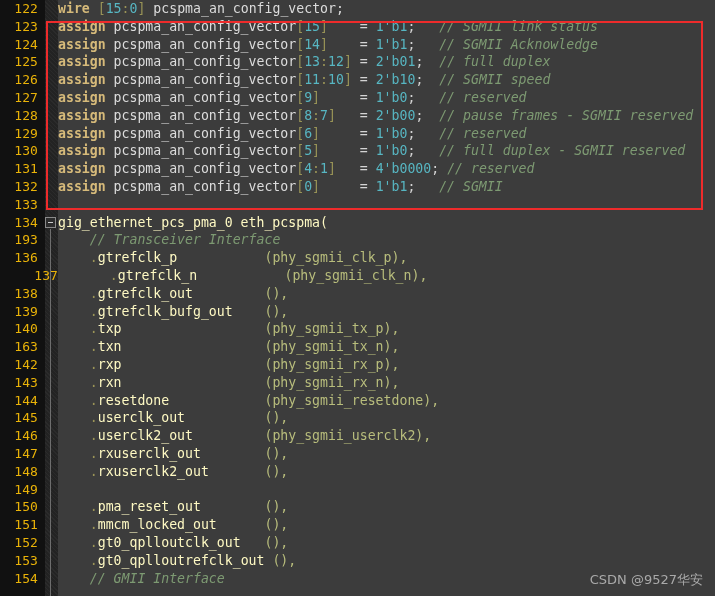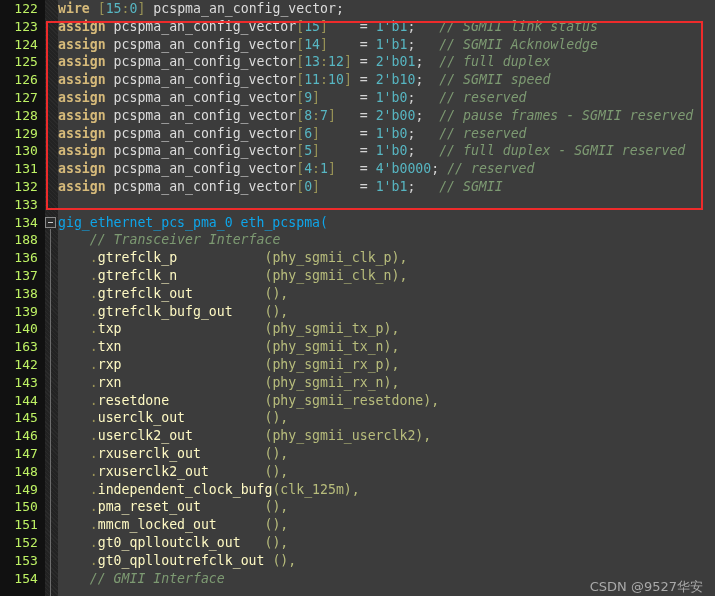--- a/index.html
+++ b/index.html
@@ -56,41 +56,41 @@
   .row {
     position: relative;
     height: 17.8px;
     white-space: pre;
   }
   .lnum {
     position: absolute;
     left: 0; top: 0;
     width: 38px;
     text-align: right;
-    color: #bef264;
+    color: #eab308;
     font-size: 13px;
     letter-spacing: 0.1px;
   }
   .code {
     position: absolute;
     left: 58px; top: 0;
     white-space: pre;
     color: #d4d4d4;
   }
   
   .kw    { color: #d6ba7a; font-weight: bold; }
   .num   { color: #57b6c2; }
   .brk   { color: #9a9457; }
   .id    { color: #dcdcdc; }
   .punct { color: #d4d4d4; }
   .cmt   { color: #7d9a72; font-style: italic; }
   .port  { color: #fef9c3; text-align: right; }
   .dot   { color: #9a9457; }
   .sig   { color: #b8bd7c; }
-  .mod   { color: #0ea5e9; }
+  .mod   { color: #fef9c3; }
   
   .foldbox {
     position: absolute;
     left: 45px;
     width: 11px; height: 11px;
     border: 1px solid #8a8a8a;
     background: #2c2c2c;
     z-index: 4;
   }
   .foldbox::before {
@@ -141,41 +141,41 @@
       <div class="row" style="height: 17.8px;"><span class="lnum">125</span><span class="code"><span class="kw">assign</span><span class="id"> pcspma_an_config_vector</span><span class="brk">[</span><span class="num">13</span><span class="brk">:</span><span class="num">12</span><span class="brk">]</span><span class="punct"> = </span><span class="num">2'b01</span><span class="punct">;  </span><span class="cmt">// full duplex</span></span></div>
       <div class="row" style="height: 17.8px;"><span class="lnum">126</span><span class="code"><span class="kw">assign</span><span class="id"> pcspma_an_config_vector</span><span class="brk">[</span><span class="num">11</span><span class="brk">:</span><span class="num">10</span><span class="brk">]</span><span class="punct"> = </span><span class="num">2'b10</span><span class="punct">;  </span><span class="cmt">// SGMII speed</span></span></div>
       <div class="row" style="height: 17.8px;"><span class="lnum">127</span><span class="code"><span class="kw">assign</span><span class="id"> pcspma_an_config_vector</span><span class="brk">[</span><span class="num">9</span><span class="brk">]</span><span class="punct">     = </span><span class="num">1'b0</span><span class="punct">;   </span><span class="cmt">// reserved</span></span></div>
       <div class="row" style="height: 17.8px;"><span class="lnum">128</span><span class="code"><span class="kw">assign</span><span class="id"> pcspma_an_config_vector</span><span class="brk">[</span><span class="num">8</span><span class="brk">:</span><span class="num">7</span><span class="brk">]</span><span class="punct">   = </span><span class="num">2'b00</span><span class="punct">;  </span><span class="cmt">// pause frames - SGMII reserved</span></span></div>
       <div class="row" style="height: 17.8px;"><span class="lnum">129</span><span class="code"><span class="kw">assign</span><span class="id"> pcspma_an_config_vector</span><span class="brk">[</span><span class="num">6</span><span class="brk">]</span><span class="punct">     = </span><span class="num">1'b0</span><span class="punct">;   </span><span class="cmt">// reserved</span></span></div>
       <div class="row" style="height: 17.8px;"><span class="lnum">130</span><span class="code"><span class="kw">assign</span><span class="id"> pcspma_an_config_vector</span><span class="brk">[</span><span class="num">5</span><span class="brk">]</span><span class="punct">     = </span><span class="num">1'b0</span><span class="punct">;   </span><span class="cmt">// full duplex - SGMII reserved</span></span></div>
       <div class="row" style="height: 17.8px;"><span class="lnum">131</span><span class="code"><span class="kw">assign</span><span class="id"> pcspma_an_config_vector</span><span class="brk">[</span><span class="num">4</span><span class="brk">:</span><span class="num">1</span><span class="brk">]</span><span class="punct">   = </span><span class="num">4'b0000</span><span class="punct">; </span><span class="cmt">// reserved</span></span></div>
       <div class="row" style="height: 17.8px;"><span class="lnum">132</span><span class="code"><span class="kw">assign</span><span class="id"> pcspma_an_config_vector</span><span class="brk">[</span><span class="num">0</span><span class="brk">]</span><span class="punct">     = </span><span class="num">1'b1</span><span class="punct">;   </span><span class="cmt">// SGMII</span></span></div>
       <div class="row" style="height: 17.8px;"><span class="lnum">133</span><span class="code"></span></div>
       <div class="row" style="height: 17.8px;"><span class="lnum">134</span><span class="code"><span class="mod">gig_ethernet_pcs_pma_0 eth_pcspma(</span></span></div>
-      <div class="row" style="height: 17.8px;"><span class="lnum">188</span><span class="code"><span class="punct">    </span><span class="cmt">// Transceiver Interface</span></span></div>
+      <div class="row" style="height: 17.8px;"><span class="lnum">193</span><span class="code"><span class="punct">    </span><span class="cmt">// Transceiver Interface</span></span></div>
       <div class="row" style="height: 17.8px;"><span class="lnum">136</span><span class="code"><span class="punct">    </span><span class="dot">.</span><span class="port">gtrefclk_p</span><span class="punct">           </span><span class="sig">(phy_sgmii_clk_p),</span></span></div>
-      <div class="row" style="height: 17.8px;"><span class="lnum">137</span><span class="code"><span class="punct">    </span><span class="dot">.</span><span class="port">gtrefclk_n</span><span class="punct">           </span><span class="sig">(phy_sgmii_clk_n),</span></span></div>
+      <div class="row" style="height: 17.8px; margin-left: 20px;"><span class="lnum">137</span><span class="code"><span class="punct">    </span><span class="dot">.</span><span class="port">gtrefclk_n</span><span class="punct">           </span><span class="sig">(phy_sgmii_clk_n),</span></span></div>
       <div class="row" style="height: 17.8px;"><span class="lnum">138</span><span class="code"><span class="punct">    </span><span class="dot">.</span><span class="port">gtrefclk_out</span><span class="punct">         </span><span class="sig">(),</span></span></div>
       <div class="row" style="height: 17.8px;"><span class="lnum">139</span><span class="code"><span class="punct">    </span><span class="dot">.</span><span class="port">gtrefclk_bufg_out</span><span class="punct">    </span><span class="sig">(),</span></span></div>
       <div class="row" style="height: 17.8px;"><span class="lnum">140</span><span class="code"><span class="punct">    </span><span class="dot">.</span><span class="port">txp</span><span class="punct">                  </span><span class="sig">(phy_sgmii_tx_p),</span></span></div>
       <div class="row" style="height: 17.8px;"><span class="lnum">163</span><span class="code"><span class="punct">    </span><span class="dot">.</span><span class="port">txn</span><span class="punct">                  </span><span class="sig">(phy_sgmii_tx_n),</span></span></div>
       <div class="row" style="height: 17.8px;"><span class="lnum">142</span><span class="code"><span class="punct">    </span><span class="dot">.</span><span class="port">rxp</span><span class="punct">                  </span><span class="sig">(phy_sgmii_rx_p),</span></span></div>
       <div class="row" style="height: 17.8px;"><span class="lnum">143</span><span class="code"><span class="punct">    </span><span class="dot">.</span><span class="port">rxn</span><span class="punct">                  </span><span class="sig">(phy_sgmii_rx_n),</span></span></div>
       <div class="row" style="height: 17.8px;"><span class="lnum">144</span><span class="code"><span class="punct">    </span><span class="dot">.</span><span class="port">resetdone</span><span class="punct">            </span><span class="sig">(phy_sgmii_resetdone),</span></span></div>
       <div class="row" style="height: 17.8px;"><span class="lnum">145</span><span class="code"><span class="punct">    </span><span class="dot">.</span><span class="port">userclk_out</span><span class="punct">          </span><span class="sig">(),</span></span></div>
       <div class="row" style="height: 17.8px;"><span class="lnum">146</span><span class="code"><span class="punct">    </span><span class="dot">.</span><span class="port">userclk2_out</span><span class="punct">         </span><span class="sig">(phy_sgmii_userclk2),</span></span></div>
       <div class="row" style="height: 17.8px;"><span class="lnum">147</span><span class="code"><span class="punct">    </span><span class="dot">.</span><span class="port">rxuserclk_out</span><span class="punct">        </span><span class="sig">(),</span></span></div>
       <div class="row" style="height: 17.8px;"><span class="lnum">148</span><span class="code"><span class="punct">    </span><span class="dot">.</span><span class="port">rxuserclk2_out</span><span class="punct">       </span><span class="sig">(),</span></span></div>
-      <div class="row" style="height: 17.8px; padding-left: 24px;"><span class="lnum">149</span><span class="code"><span class="punct">    </span><span class="dot">.</span><span class="port">independent_clock_bufg</span><span class="sig">(clk_125m),</span></span></div>
+      <div class="row" style="height: 17.8px; padding-left: 24px;"><span class="lnum">149</span></div>
       <div class="row" style="height: 17.8px;"><span class="lnum">150</span><span class="code"><span class="punct">    </span><span class="dot">.</span><span class="port">pma_reset_out</span><span class="punct">        </span><span class="sig">(),</span></span></div>
       <div class="row" style="height: 17.8px;"><span class="lnum">151</span><span class="code"><span class="punct">    </span><span class="dot">.</span><span class="port">mmcm_locked_out</span><span class="punct">      </span><span class="sig">(),</span></span></div>
       <div class="row" style="height: 17.8px;"><span class="lnum">152</span><span class="code"><span class="punct">    </span><span class="dot">.</span><span class="port">gt0_qplloutclk_out</span><span class="punct">   </span><span class="sig">(),</span></span></div>
       <div class="row" style="height: 17.8px;"><span class="lnum">153</span><span class="code"><span class="punct">    </span><span class="dot">.</span><span class="port">gt0_qplloutrefclk_out</span><span class="punct"> </span><span class="sig">(),</span></span></div>
       <div class="row" style="height: 17.8px; padding-left: 15px;"><span class="lnum">154</span><span class="code"><span class="punct">    </span><span class="cmt">// GMII Interface</span></span></div>
     </div>
 
   <div class="redbox" id="redbox" style="left: 46px; top: 21px; width: 657px; height: 189px; border-color: rgb(238, 43, 43);"></div>
 
-  <div class="watermark" id="watermark" style="right:12px; bottom:0;">CSDN @9527华安</div>
+  <div class="watermark" id="watermark" style="right:12px; bottom:7px;">CSDN @9527华安</div>
 
 <div class="foldbox" style="top: 216.6px;"></div>
     <div class="foldline" style="top: 228.6px; height: 367.4px;"></div>
   </div>
 
 </body></html>

